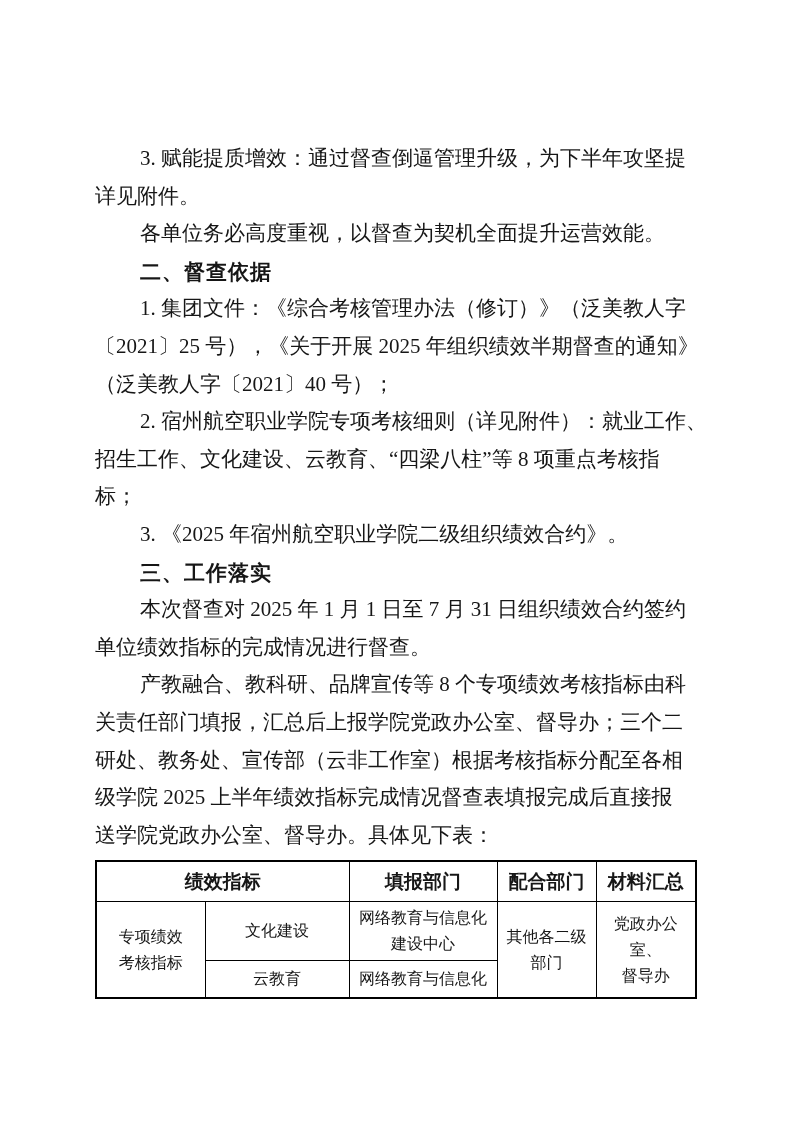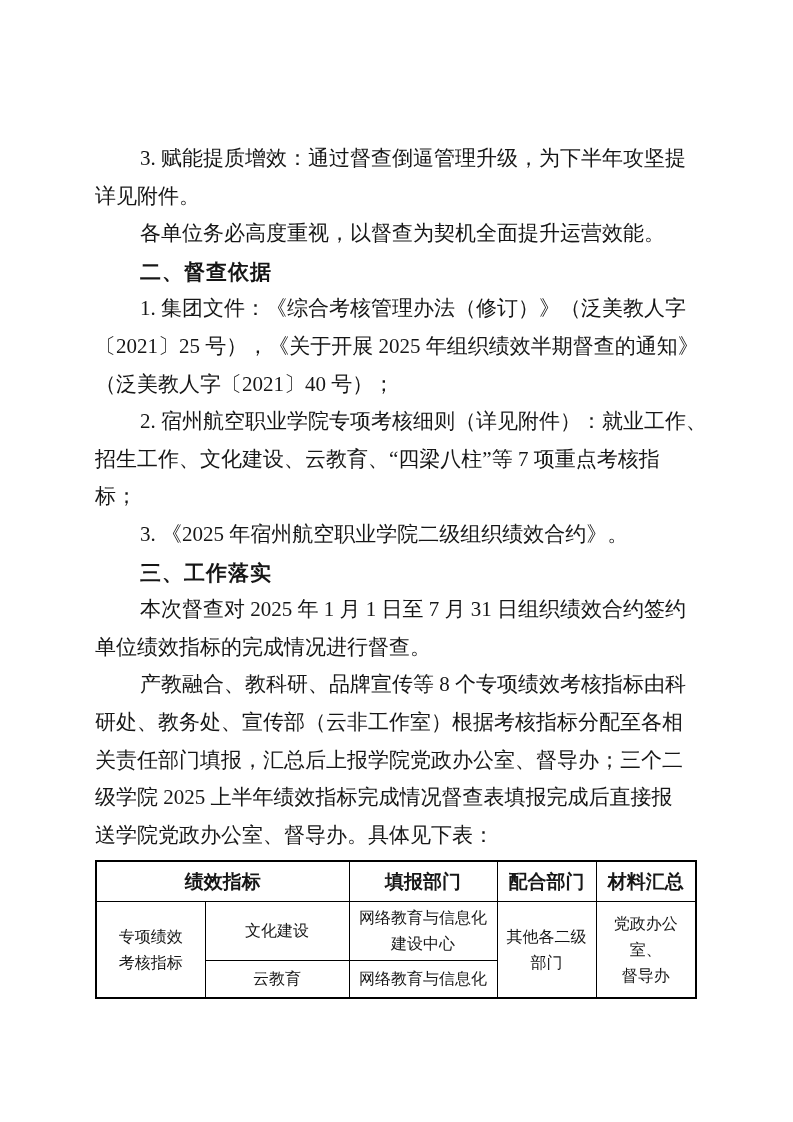--- a/index.html
+++ b/index.html
@@ -69,29 +69,29 @@
   <div class="content">
 
     <div class="line indent">3. 赋能提质增效：通过督查倒逼管理升级，为下半年攻坚提</div>
     <div class="line">详见附件。</div>
     <div class="line indent">各单位务必高度重视，以督查为契机全面提升运营效能。</div>
     <div class="line indent heading">二、督查依据</div>
     <div class="line indent">1. 集团文件：《综合考核管理办法（修订）》（泛美教人字</div>
     <div class="line">〔2021〕25 号），《关于开展 2025 年组织绩效半期督查的通知》</div>
     <div class="line">（泛美教人字〔2021〕40 号）；</div>
     <div class="line indent">2. 宿州航空职业学院专项考核细则（详见附件）：就业工作、</div>
-    <div class="line">招生工作、文化建设、云教育、“四梁八柱”等 7 项重点考核指</div>
+    <div class="line">招生工作、文化建设、云教育、“四梁八柱”等 8 项重点考核指</div>
     <div class="line">标；</div>
     <div class="line indent">3. 《2025 年宿州航空职业学院二级组织绩效合约》。</div>
     <div class="line indent heading">三、工作落实</div>
     <div class="line indent">本次督查对 2025 年 1 月 1 日至 7 月 31 日组织绩效合约签约</div>
     <div class="line">单位绩效指标的完成情况进行督查。</div>
     <div class="line indent">产教融合、教科研、品牌宣传等 8 个专项绩效考核指标由科</div>
+    <div class="line">关责任部门填报，汇总后上报学院党政办公室、督导办；三个二</div>
     <div class="line">研处、教务处、宣传部（云非工作室）根据考核指标分配至各相</div>
-    <div class="line">关责任部门填报，汇总后上报学院党政办公室、督导办；三个二</div>
     <div class="line">级学院 2025 上半年绩效指标完成情况督查表填报完成后直接报</div>
     <div class="line">送学院党政办公室、督导办。具体见下表：</div>
 
     <table class="assign">
       <colgroup>
         <col style="width:109px">
         <col style="width:144px">
         <col style="width:148px">
         <col style="width:99px">
         <col style="width:100px">

